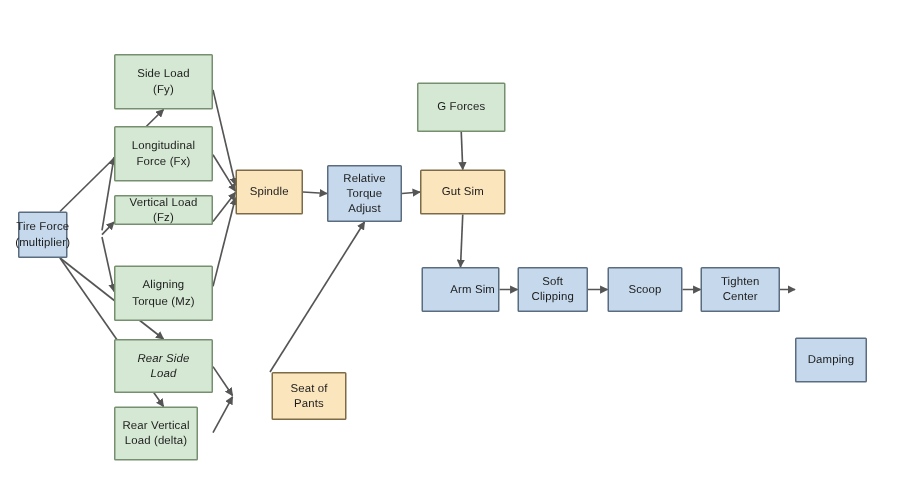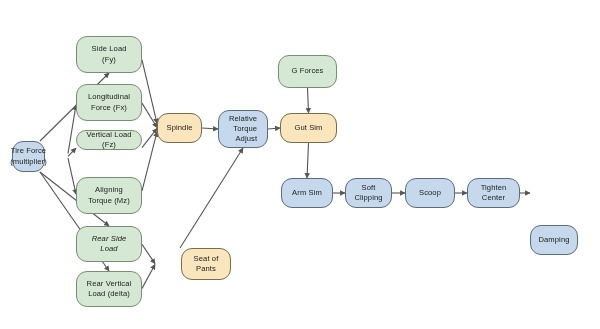--- a/index.html
+++ b/index.html
@@ -17,21 +17,21 @@
     border:1px solid #4a4a4a;
     display:flex;
     align-items:center;
     justify-content:center;
     text-align:center;
     font-size:7.6px;
     line-height:1.32;
     color:#1b1b1b;
     letter-spacing:.1px;
     padding:1px 2px;
-    border-radius:11px;
+    border-radius:1px;
   }
   .node span{display:block;}
   .green{background:#d5e8d4;border-color:#76906f;}
   .tan{background:#fbe5bd;border-color:#7d6a47;}
   .blue{background:#c6d9ec;border-color:#5a6d80;}
 </style>
 </head>
 <body>
 
 <div id="canvas">
@@ -95,55 +95,55 @@
           <span>Aligning</span>
           <span>Torque (Mz)</span>
         </div>
       </div>
       <div class="node green" style="left: 76px; top: 226px; width: 66px; height: 36px; font-style: italic;">
         <div>
           <span>Rear Side</span>
           <span>Load</span>
         </div>
       </div>
-      <div class="node green" style="left: 76px; top: 271px; width: 66px; height: 36px;">
+      <div class="node green" style="left: 76px; top: 271px; width: 56px; height: 36px;">
         <div>
           <span>Rear Vertical</span>
           <span>Load (delta)</span>
         </div>
       </div>
       <div class="node tan" style="left: 157px; top: 113px; width: 45px; height: 30px;">
         <div>
           <span>Spindle</span>
         </div>
       </div>
       <div class="node tan" style="left: 155px; top: 248px; width: 50px; height: 32px; margin-left: 26px;">
         <div>
           <span>Seat of</span>
           <span>Pants</span>
         </div>
       </div>
-      <div class="node blue" style="left: 218px; top: 110px; width: 50px; height: 38px; text-align: right;">
+      <div class="node blue" style="left: 218px; top: 110px; width: 50px; height: 38px;">
         <div>
           <span>Relative</span>
           <span>Torque</span>
           <span>Adjust</span>
         </div>
       </div>
       <div class="node green" style="left: 278px; top: 55px; width: 59px; height: 33px;">
         <div>
           <span>G Forces</span>
         </div>
       </div>
       <div class="node tan" style="left: 280px; top: 113px; width: 57px; height: 30px;">
         <div>
           <span>Gut Sim</span>
         </div>
       </div>
-      <div class="node blue" style="left: 281px; top: 178px; width: 52px; height: 30px;">
+      <div class="node blue" style="left: 281px; top: 178px; width: 52px; height: 30px; justify-content: flex-end;">
         <div>
           <span>Arm Sim</span>
         </div>
       </div>
       <div class="node blue" style="left: 345px; top: 178px; width: 47px; height: 30px; text-align: center;">
         <div>
           <span>Soft</span>
           <span>Clipping</span>
         </div>
       </div>

